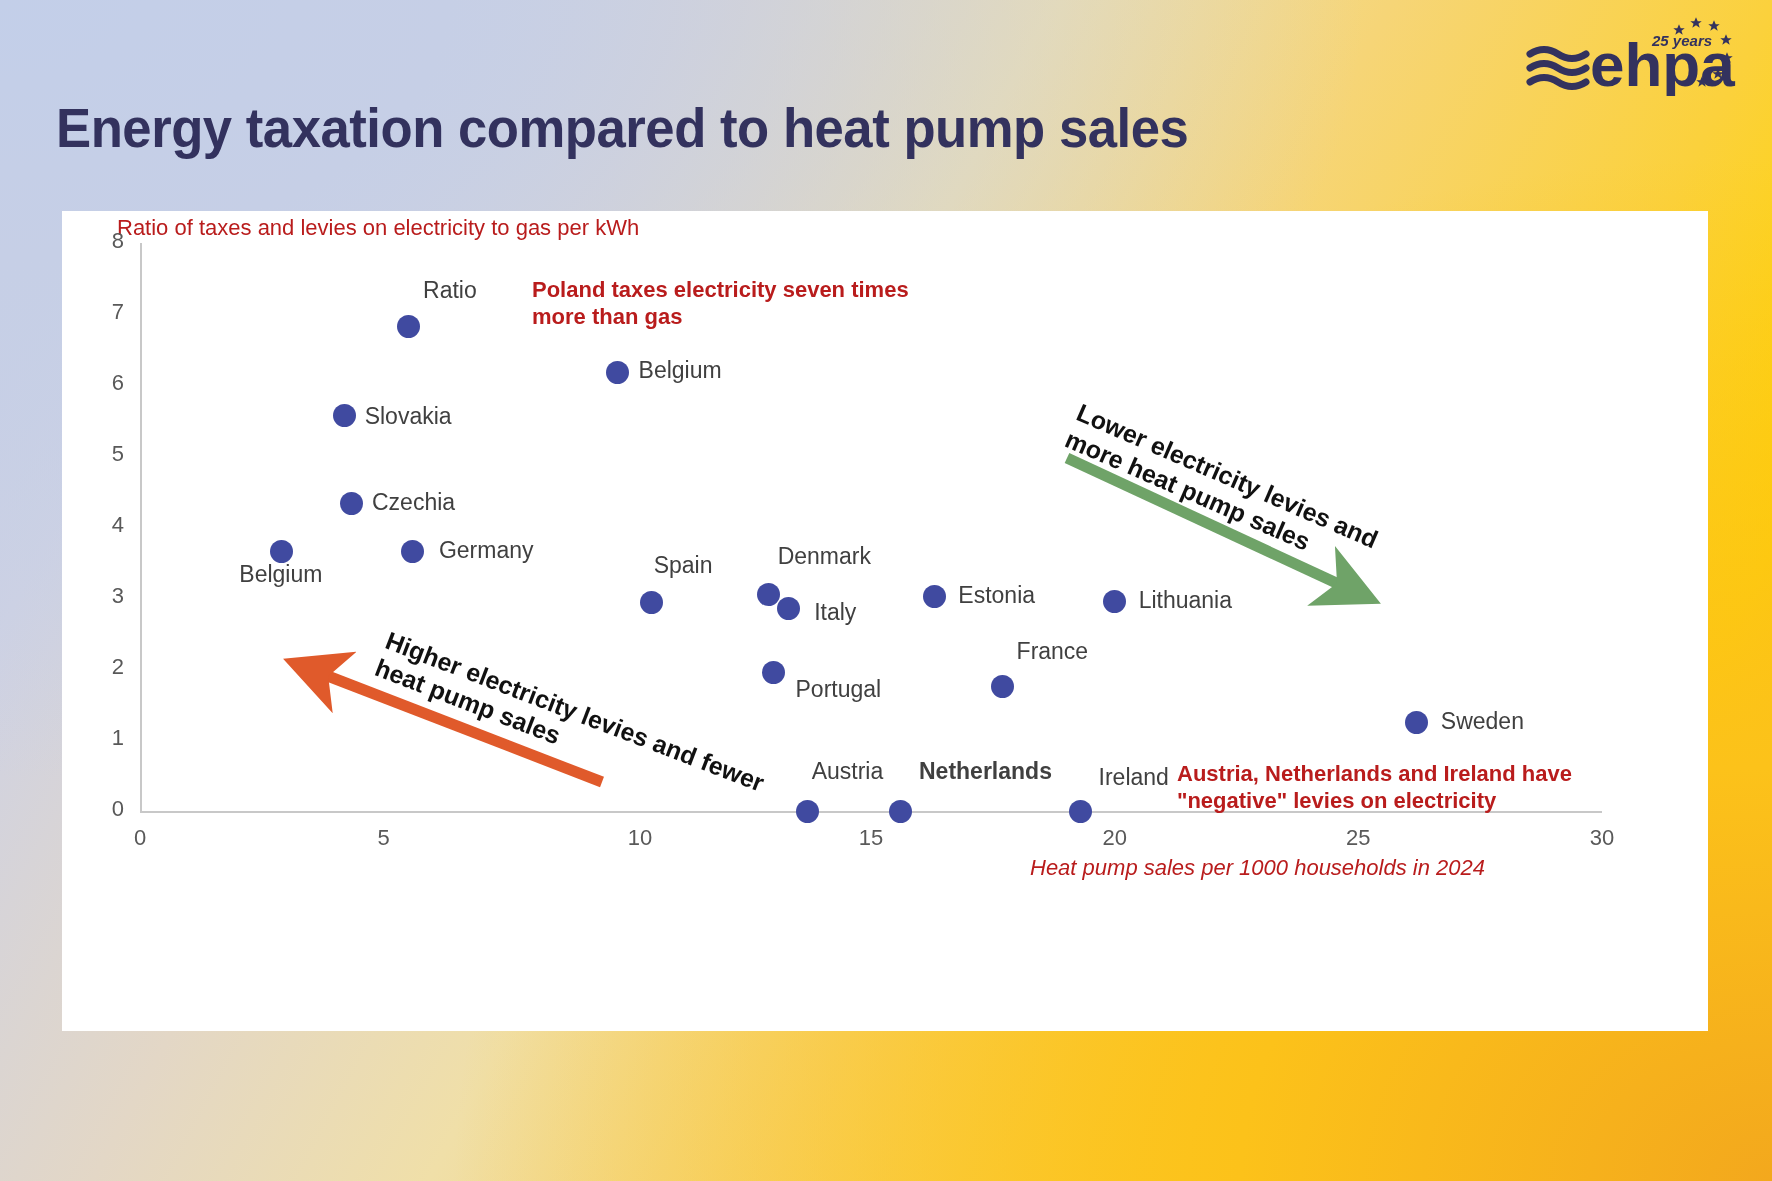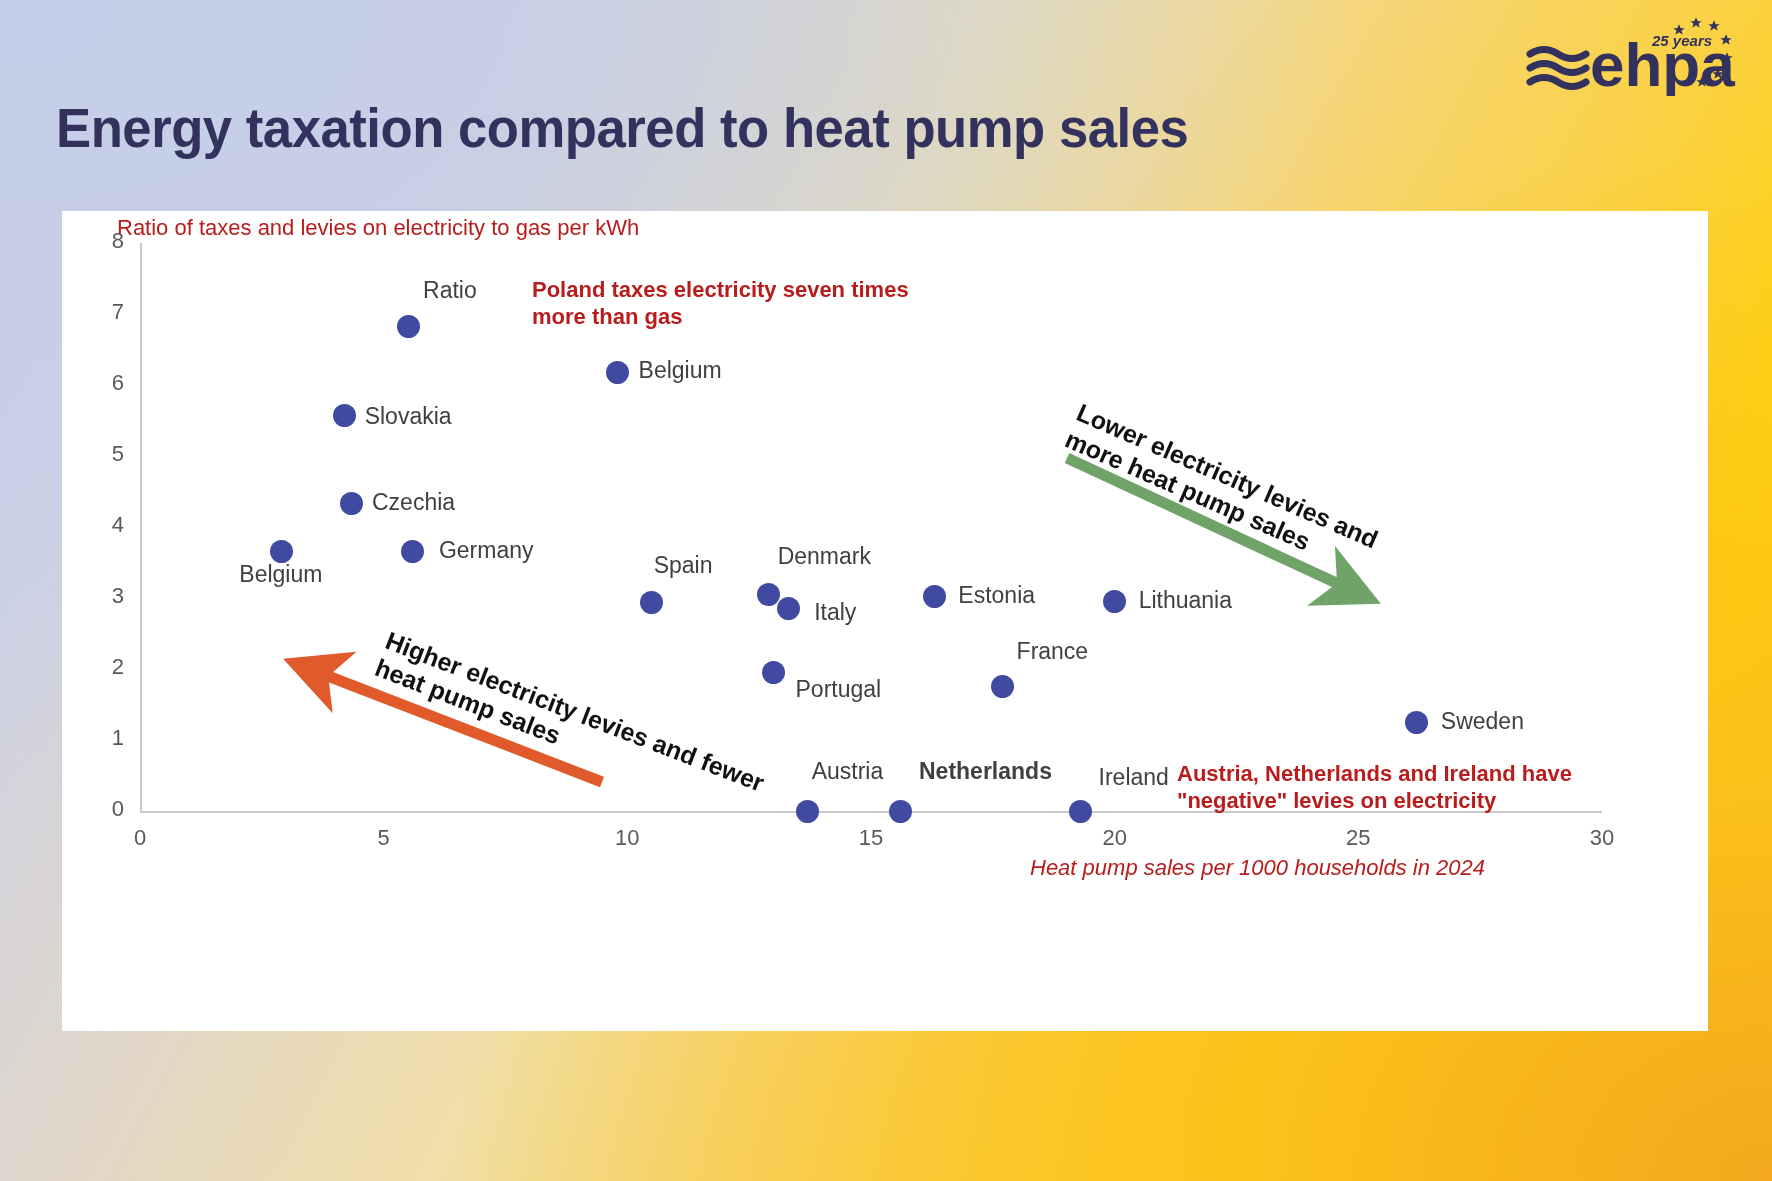--- a/index.html
+++ b/index.html
@@ -106,21 +106,21 @@
         <div class="tick ytick" style="left:28px;top:514px;">1</div>
         <div class="tick ytick" style="left:28px;top:443px;">2</div>
         <div class="tick ytick" style="left:28px;top:372px;">3</div>
         <div class="tick ytick" style="left:28px;top:301px;">4</div>
         <div class="tick ytick" style="left:28px;top:230px;">5</div>
         <div class="tick ytick" style="left:28px;top:159px;">6</div>
         <div class="tick ytick" style="left:28px;top:88px;">7</div>
         <div class="tick ytick" style="left:28px;top:17px;">8</div>
         <div class="tick xtick" style="left:53px;top:614px;">0</div>
         <div class="tick xtick" style="left:296.66666666666663px;top:614px;">5</div>
-        <div class="tick xtick" style="left:540.3333333333333px;top:614px;">10</div>
+        <div class="tick xtick" style="left:540.3333333333333px;top:614px;text-align:right;">10</div>
         <div class="tick xtick" style="left:784px;top:614px;">15</div>
         <div class="tick xtick" style="left:1027.6666666666665px;top:614px;">20</div>
         <div class="tick xtick" style="left:1271.3333333333335px;top:614px;">25</div>
         <div class="tick xtick" style="left:1515px;top:614px;">30</div>
         <div class="pt" style="left:207.82666666666665px;top:329.35px;background:#404aa0;"></div>
         <div class="lbl" style="left:177.32666666666665px;top:349.85px;">Belgium</div>
         <div class="pt" style="left:271.18px;top:193.02999999999997px;background:#404aa0;"></div>
         <div class="lbl" style="left:302.68px;top:191.52999999999997px;">Slovakia</div>
         <div class="pt" style="left:278.49px;top:281.07px;background:#404aa0;"></div>
         <div class="lbl" style="left:309.99px;top:277.57px;">Czechia</div>

